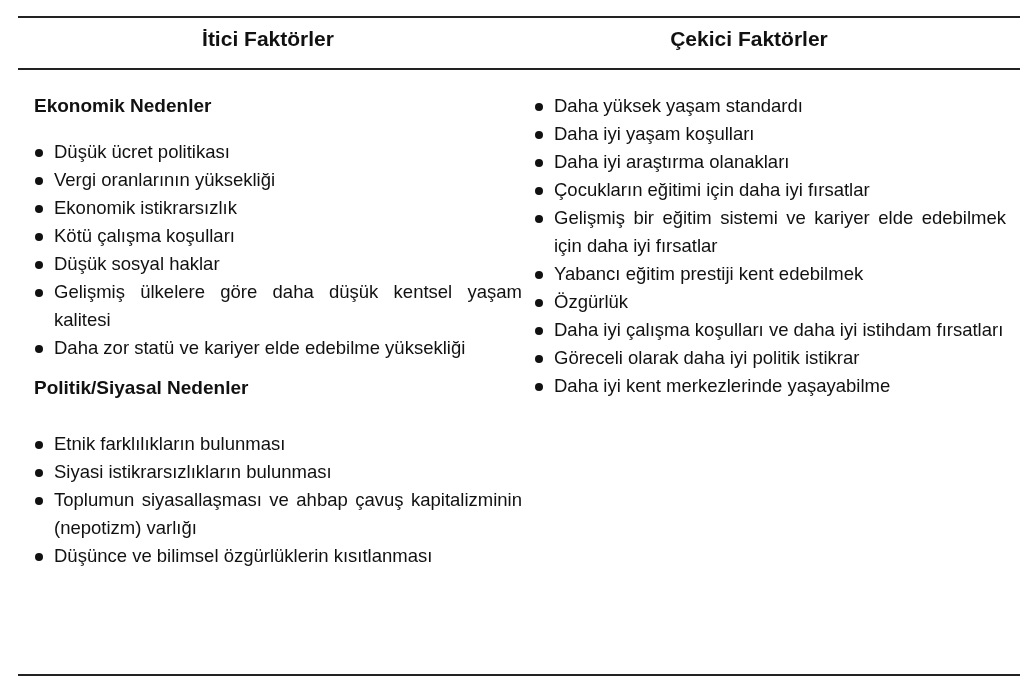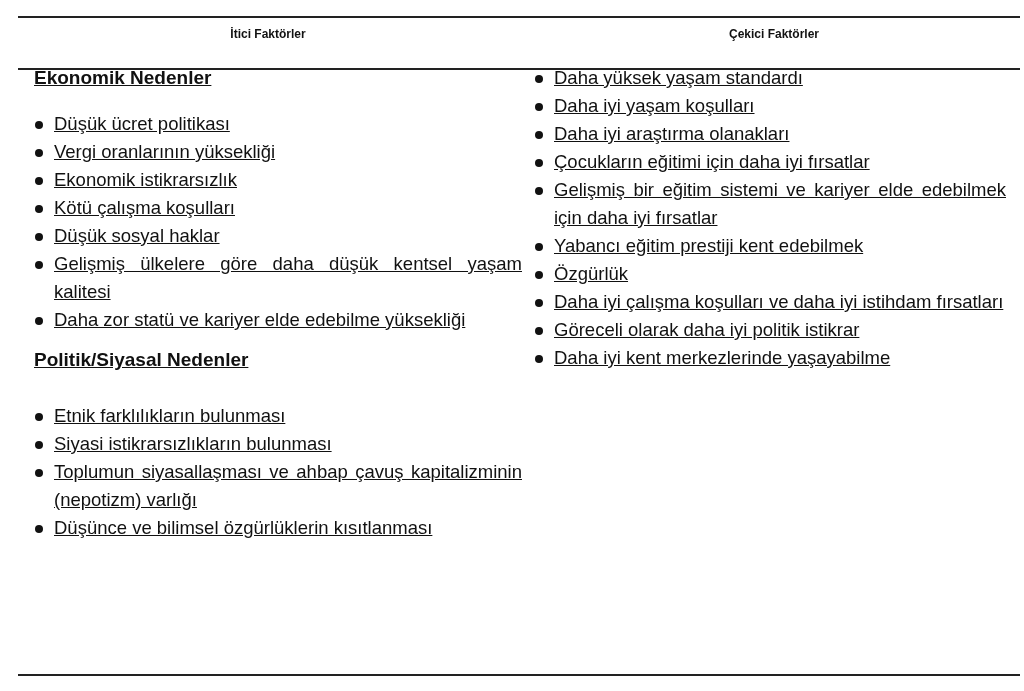--- a/index.html
+++ b/index.html
@@ -31,30 +31,29 @@
     top: 0;
     width: 100%;
     height: 52px;
     border-bottom: 2px solid #222;
     box-sizing: border-box;
   }
   .header-cell {
     position: absolute;
     top: 9px;
     font-weight: bold;
-    font-size: 12px;
+    font-size: 21px;
     text-align: center;
   }
   .header-left { left: 0; width: 500px; }
-  .header-right { left: 510px; width: 492px; }
+  .header-right { left: 485px; width: 492px; }
 
   .col {
     position: absolute;
-    top: 40px;
-    text-decoration: underline;
+    top: 68px;
   }
   .col-left { left: 16px; width: 488px; }
   .col-right { left: 516px; width: 472px; }
 
   .section-title {
     font-weight: bold;
     font-size: 19px;
     line-height: 28px;
     margin: 0;
   }

